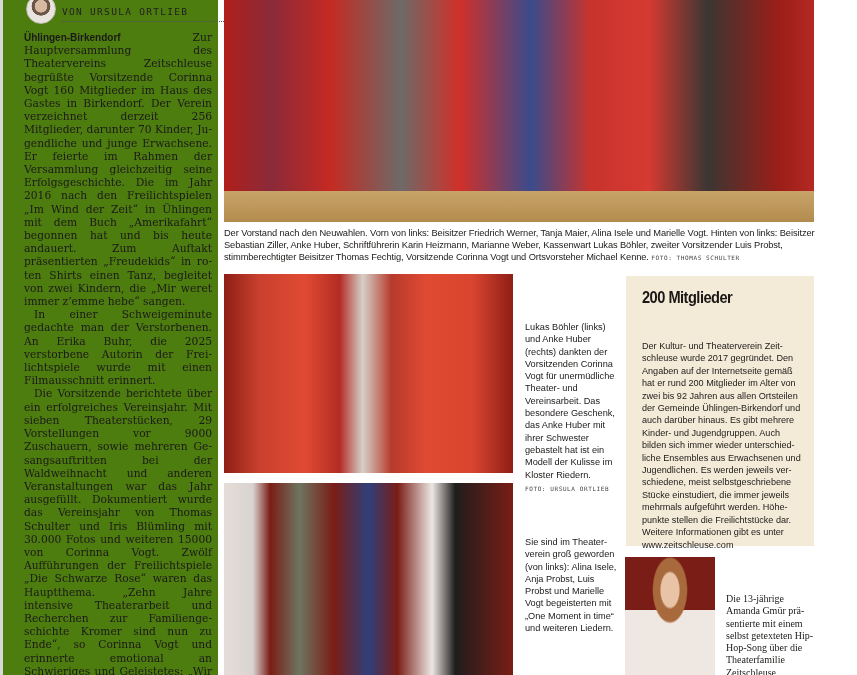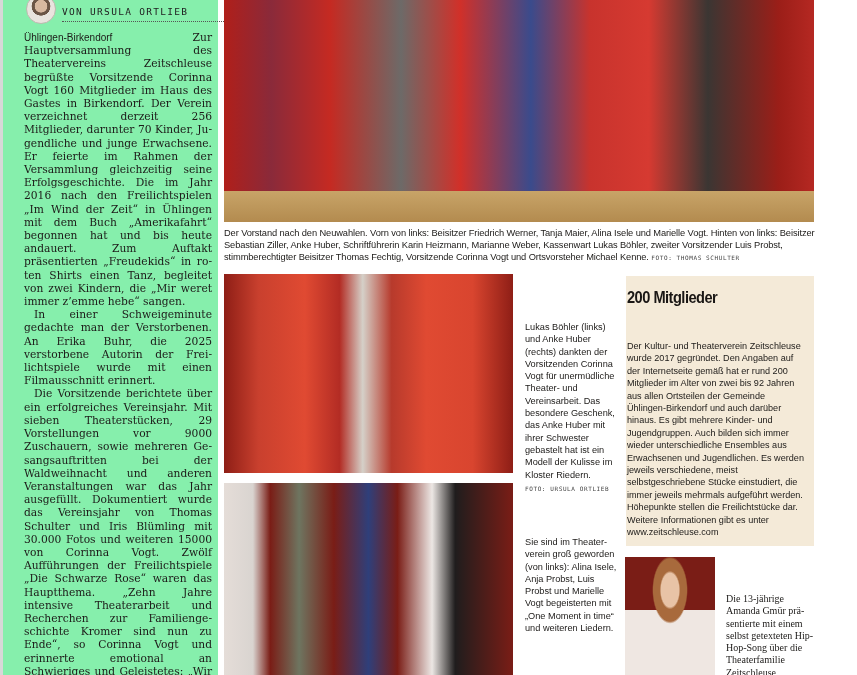--- a/index.html
+++ b/index.html
@@ -1,31 +1,31 @@
 <!DOCTYPE html>
 <html><head>
 <meta charset="utf-8">
 <style>
   * { box-sizing: border-box; margin: 0; padding: 0; }
   html, body { width: 857px; height: 675px; overflow: hidden; background: #ffffff; }
   body { position: relative; font-family: "DejaVu Serif", serif; color: #1c1a18; }
 
   
-  .left-col { position: absolute; left: 0; top: 0; width: 218px; height: 675px; background: #86efac; }
+  .left-col { position: absolute; left: 0; top: 0; width: 218px; height: 675px; background: #4d7c0f; }
   .left-col .rule { position: absolute; left: 0; top: 0; width: 3px; height: 675px; background: #d8d8d8; }
   .byline { position: absolute; left: 22px; top: 0; width: 190px; height: 26px; }
   .avatar { position: absolute; left: 4px; top: -6px; width: 30px; height: 30px; border-radius: 50%;
             background: radial-gradient(circle at 50% 40%, #d7b8a0 0 28%, #6b5546 30% 42%, #e9e4de 44%); border: 1px solid #bfb8b0; }
   .byline-text { position: absolute; left: 40px; top: 6px; font-family: "DejaVu Sans Mono", monospace; font-size: 9.5px; letter-spacing: 1.3px; color: #222; }
   .byline-dots { position: absolute; left: 40px; top: 21px; width: 172px; border-top: 1px dotted #555; }
 
   .article { position: absolute; left: 24px; top: 31px; width: 188px; font-size: 10.7px; line-height: 13.2px; text-align: justify; hyphens: manual; }
   .article p { text-indent: 10px; }
   .article p.first { text-indent: 0; }
-  .dateline { font-family: "Liberation Sans", sans-serif; font-weight: normal; font-size: 10px; }
+  .dateline { font-family: "Liberation Sans", sans-serif; font-weight: bold; font-size: 10px; }
 
   
   .photo { position: absolute; overflow: hidden; }
   .photo-top { left: 224px; top: 0; width: 590px; height: 222px;
      background:
        linear-gradient(180deg, rgba(0,0,0,0) 86%, #c8a468 86%, #b38b4f 100%),
        linear-gradient(90deg, #b01f1a 0%, #8a2a3a 8%, #c52a22 18%, #6d6a68 30%, #d13029 40%, #3a4b8c 52%, #c8332d 62%, #d63a31 72%, #3b3633 82%, #9b1e18 94%, #b52822 100%); }
   .photo-mid { left: 224px; top: 274px; width: 289px; height: 199px;
      background: linear-gradient(90deg, #8e1e16 0%, #c9402e 12%, #e04a32 28%, #b32c24 40%, #d5d0c8 48%, #b73a2c 58%, #e04a32 70%, #d9452f 86%, #8e1e16 100%); }
   .photo-low { left: 224px; top: 483px; width: 289px; height: 192px;
@@ -37,21 +37,21 @@
   
   .cap-top { position: absolute; left: 224px; top: 227px; width: 592px; font-family: "Liberation Sans", sans-serif; font-size: 9.3px; line-height: 12.2px; color: #1c1a18; letter-spacing: -0.1px; }
   .credit { font-family: "DejaVu Sans Mono", monospace; font-size: 6px; letter-spacing: 0.6px; color: #444; }
   .cap-side { position: absolute; left: 525px; font-family: "Liberation Sans", sans-serif; font-size: 9.2px; line-height: 12.3px; color: #1c1a18; width: 92px; }
   .cap-mid { top: 289px; margin-top: 32px; }
   .cap-low { top: 536px; }
   .cap-small { position: absolute; left: 726px; top: 585px; width: 90px; font-family: Liberation Serif, serif; font-size: 10px; line-height: 12.3px; margin-top: 8px; }
   .cap-mid .credit { display: block; margin-top: 2px; }
 
   
-  .infobox { position: absolute; left: 626px; top: 276px; width: 188px; height: 270px; background: #f4ead8; padding: 12px 10px 10px 1px; }
+  .infobox { position: absolute; left: 626px; top: 276px; width: 188px; height: 270px; background: #f4ead8; padding: 12px 10px 10px 16px; }
   .infobox h2 { font-family: "Liberation Sans", sans-serif; font-weight: bold; font-size: 17px; letter-spacing: -0.6px; transform: scaleX(0.86); transform-origin: left; white-space: nowrap; color: #1a1715; }
   .infobox p { margin-top: 32px; font-family: "Liberation Sans", sans-serif; font-size: 9.1px; line-height: 12.4px; color: #1c1a18; }
 </style>
 </head>
 <body>
 
 <div class="left-col">
   <div class="rule"></div>
   <div class="byline">
     <div class="avatar"></div>

